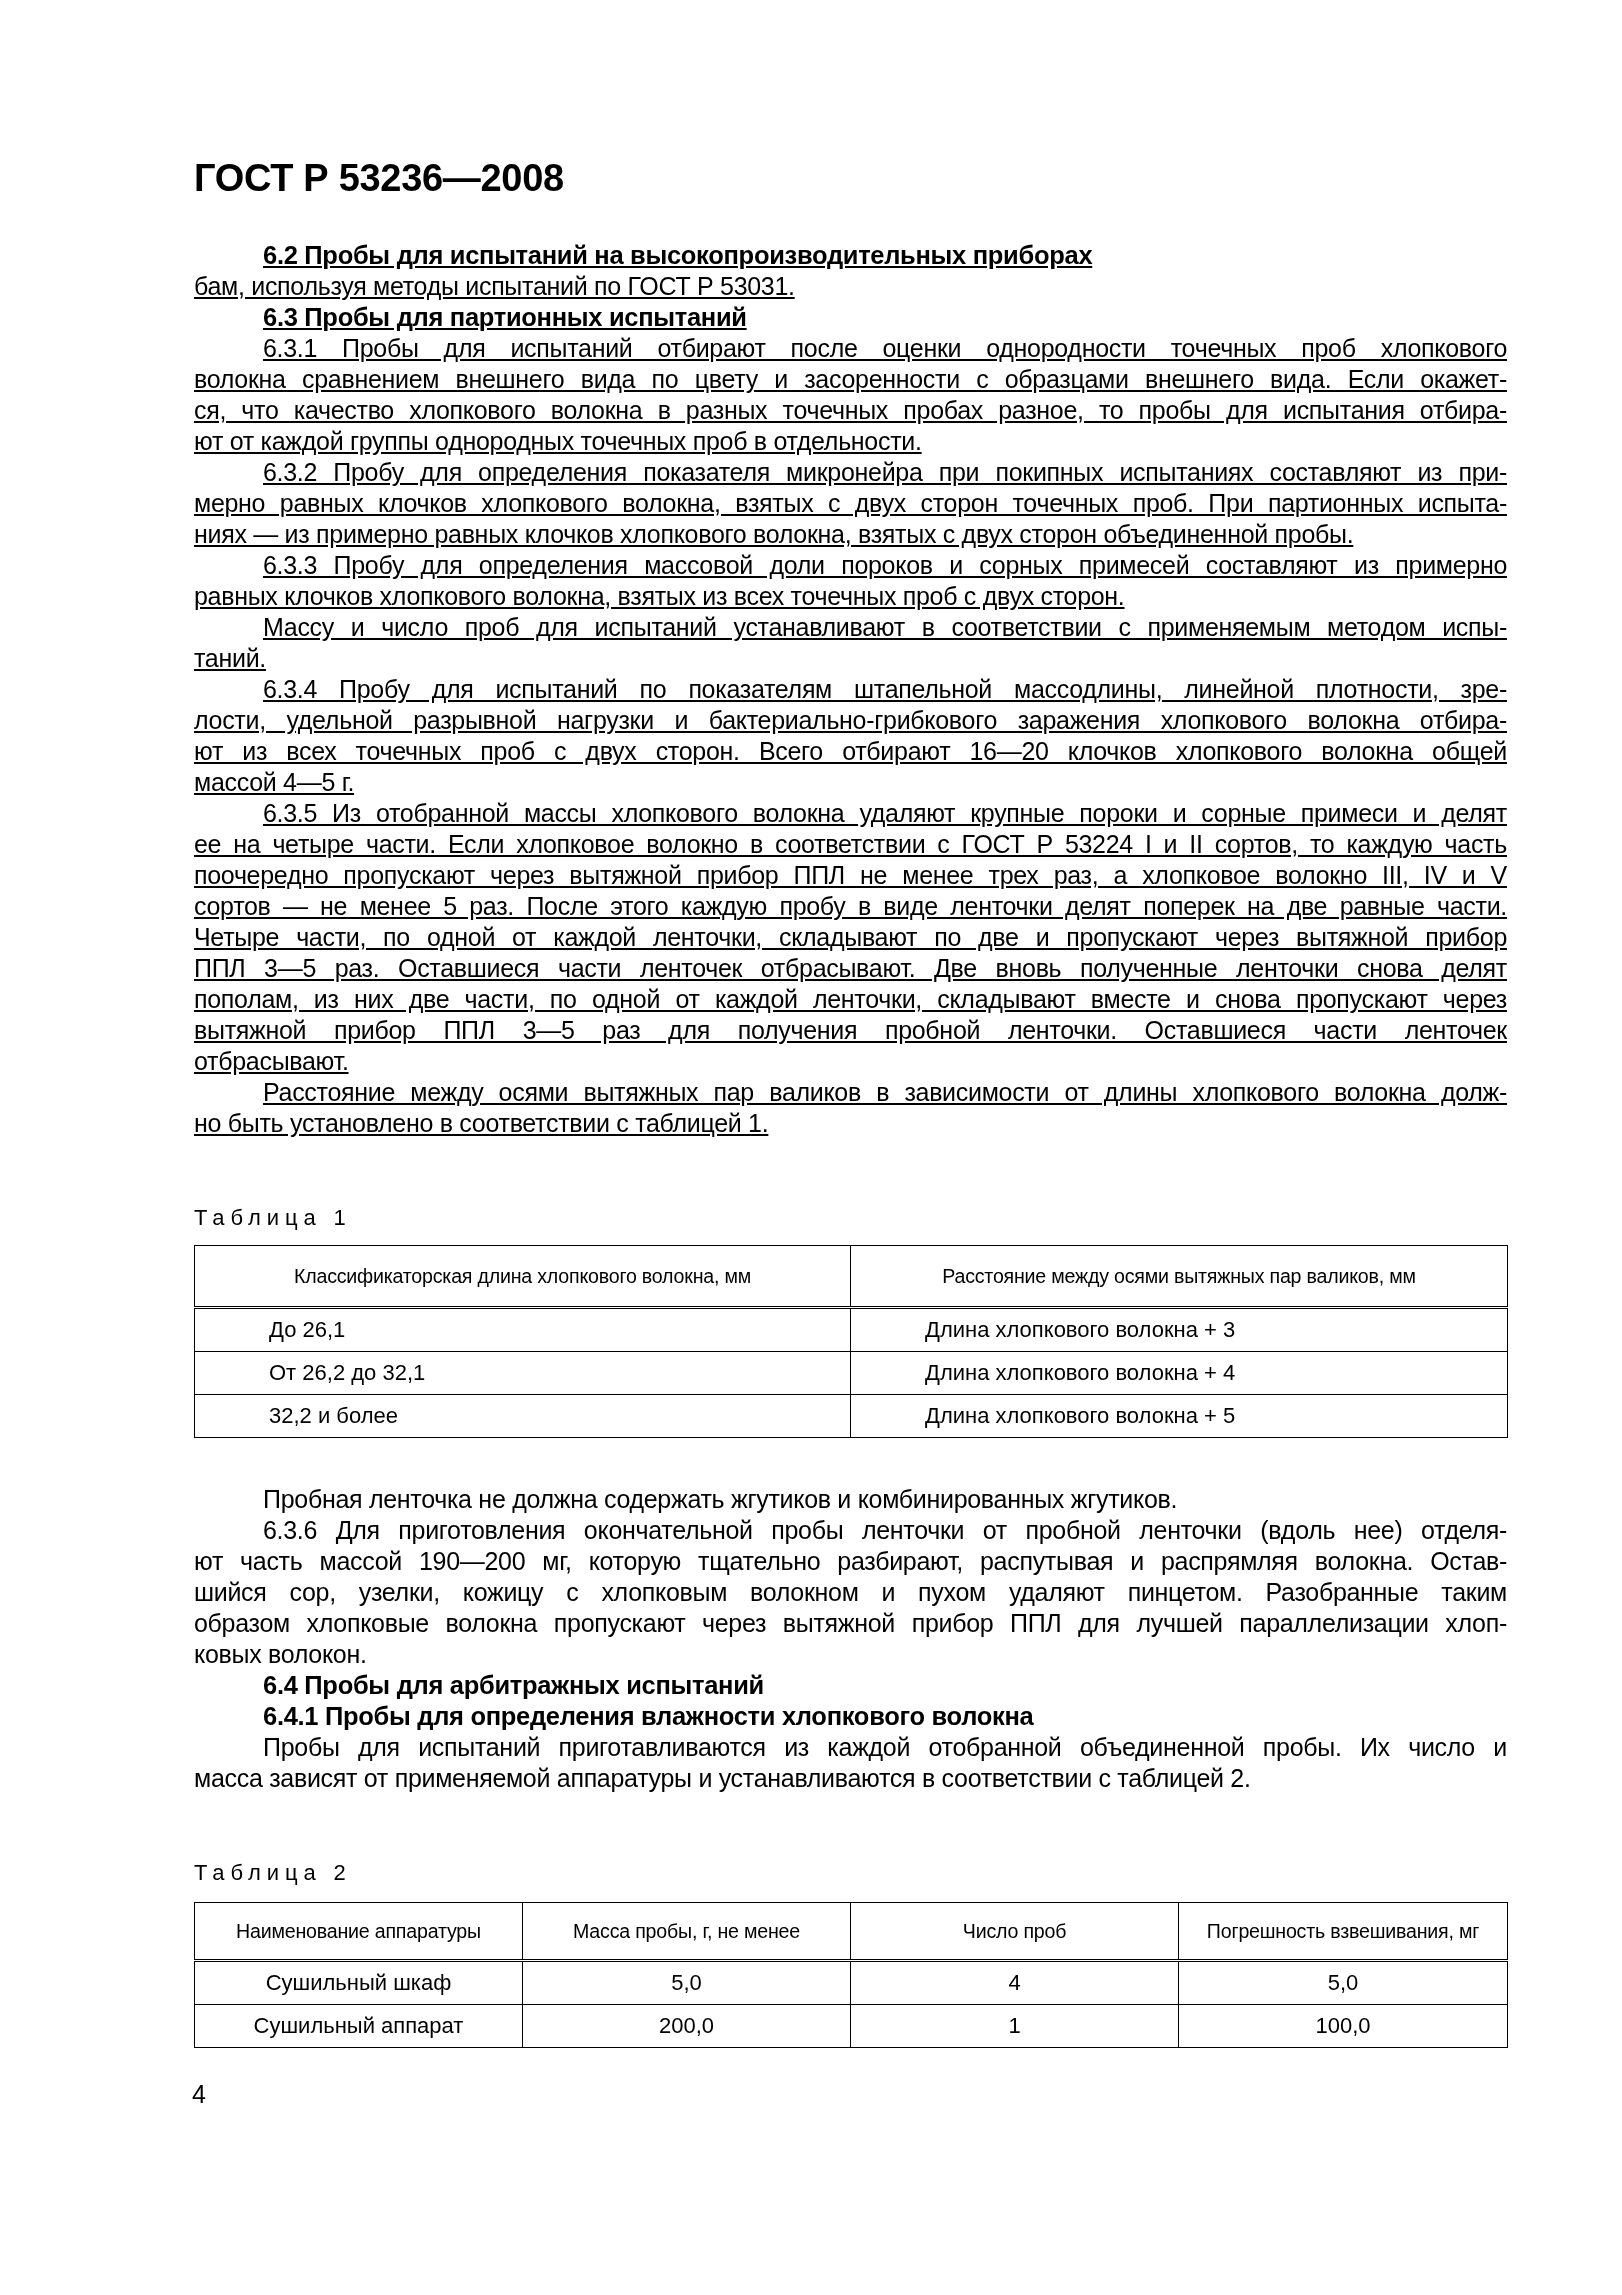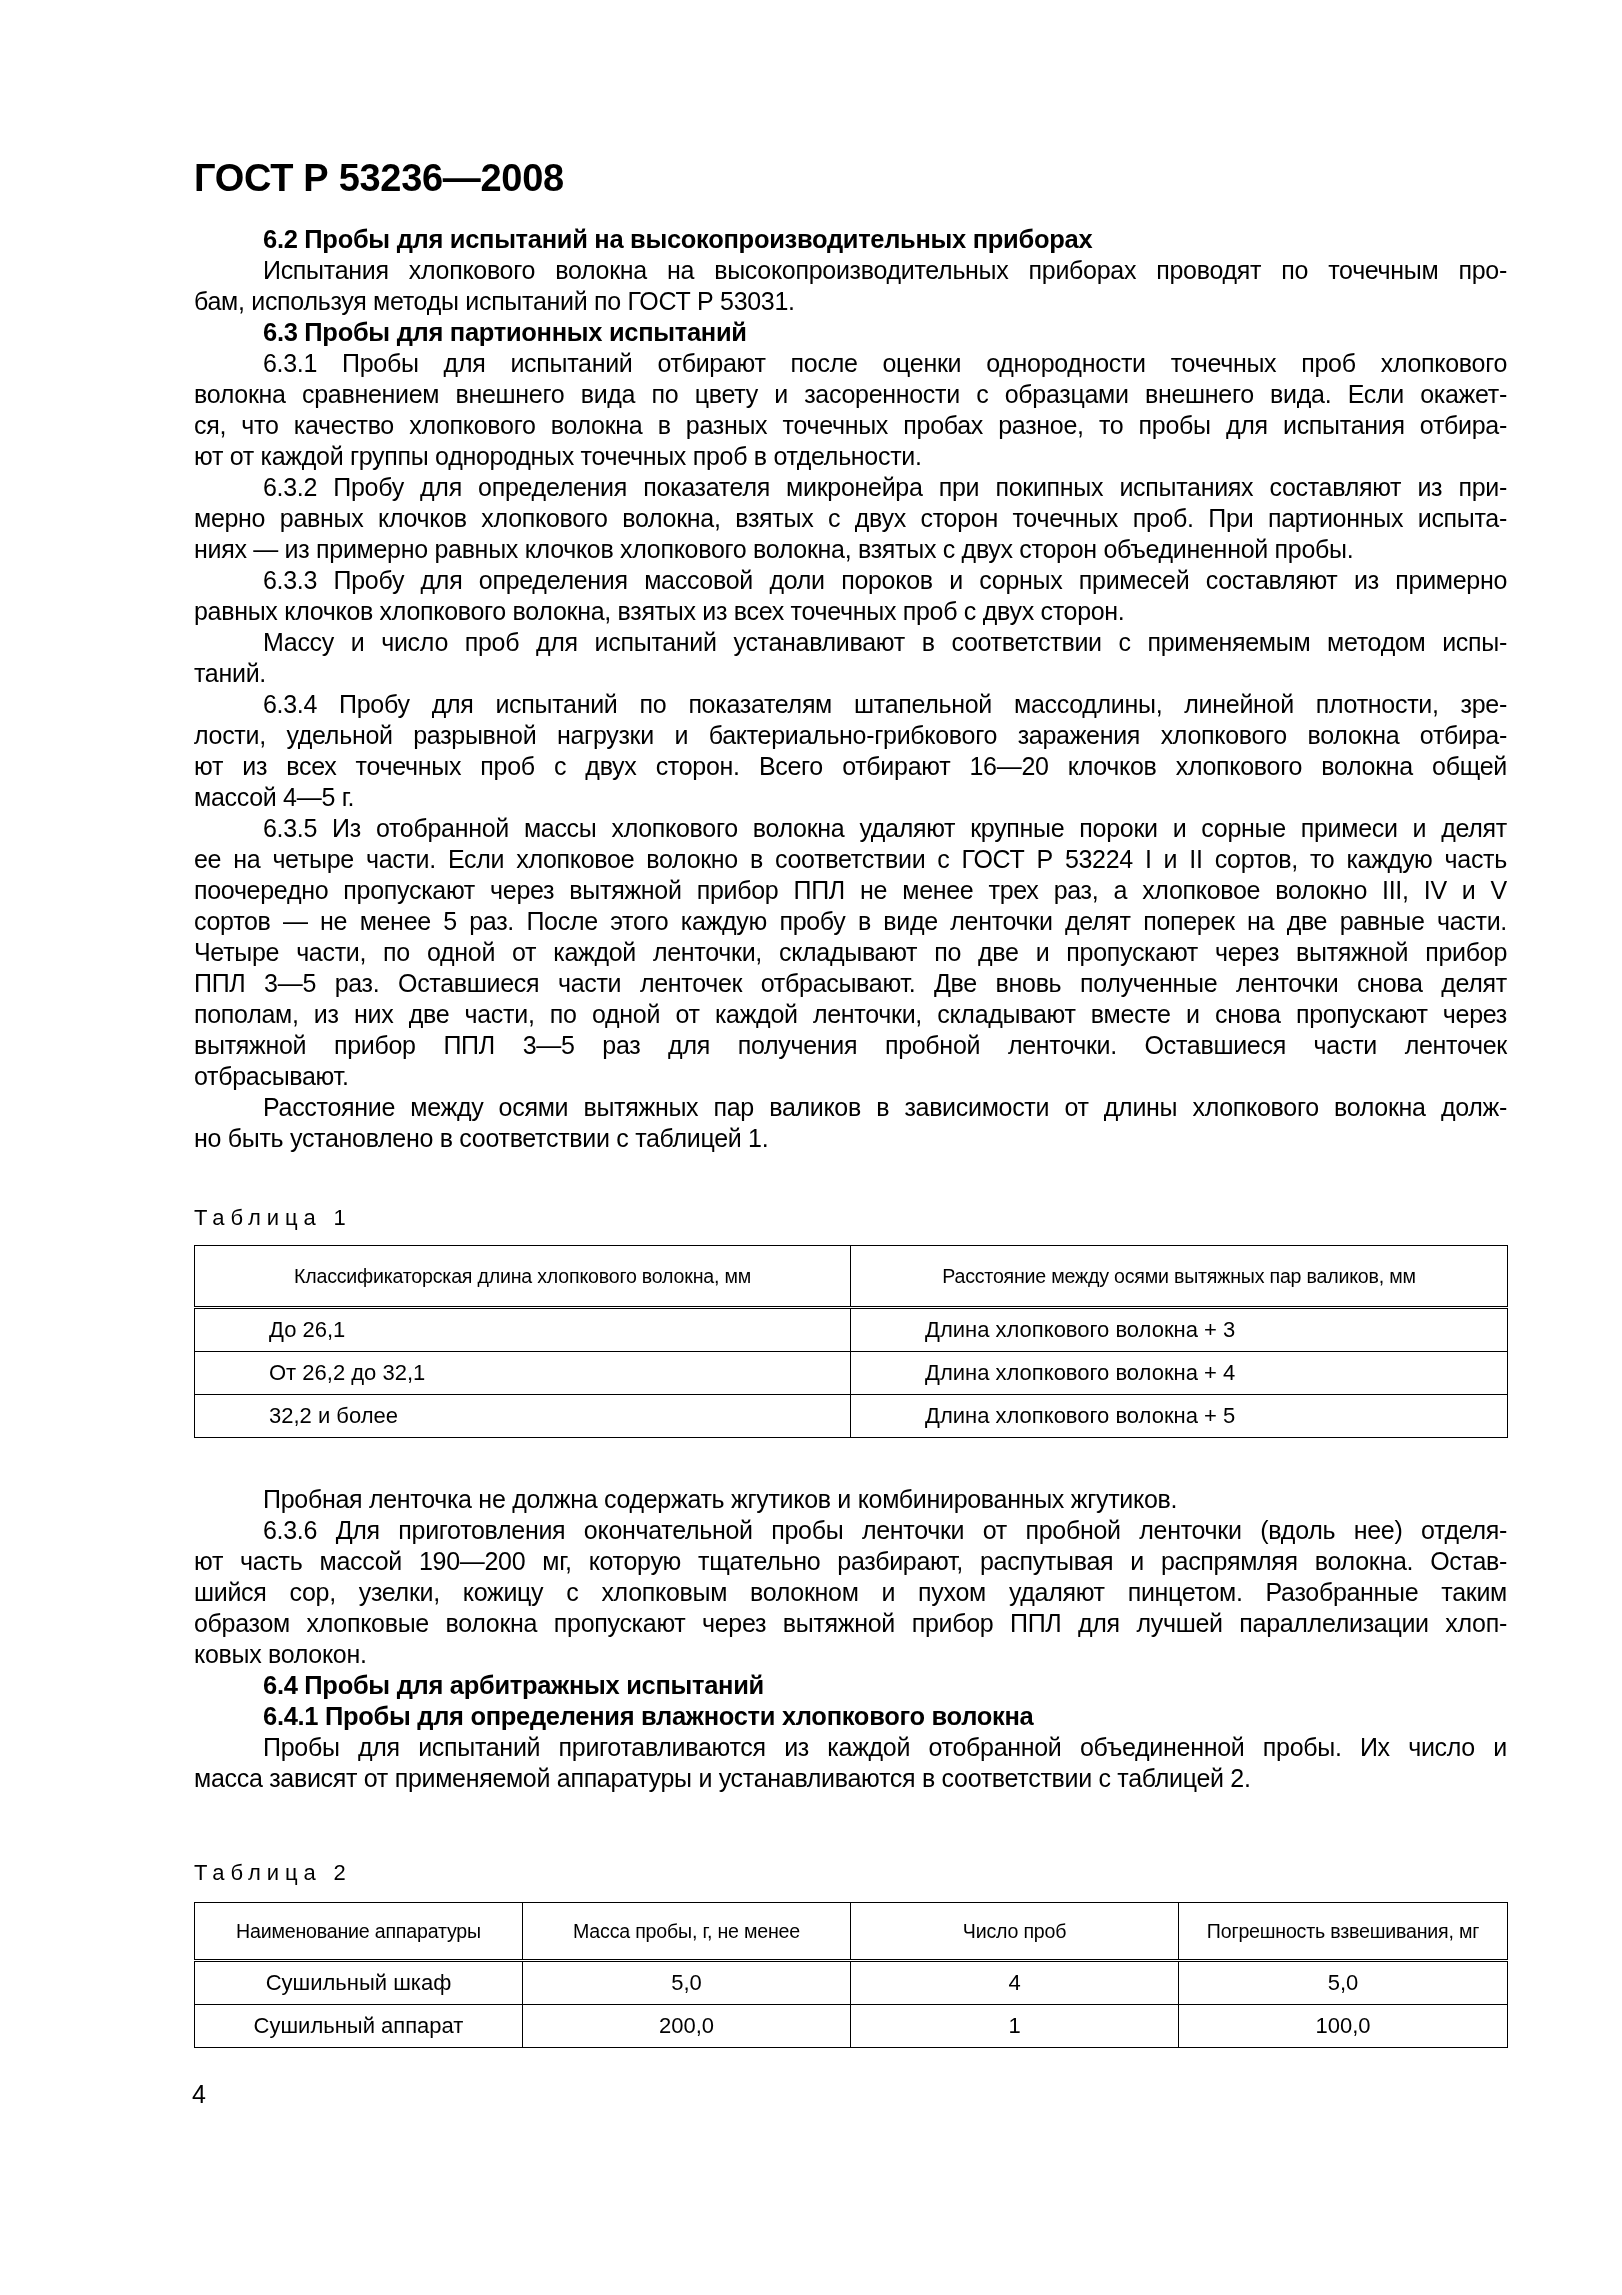--- a/index.html
+++ b/index.html
@@ -25,23 +25,22 @@
   #t2 td { height: 42px; text-align: center; }
   .page-number { position: absolute; left: 192px; top: 2080px; font-size: 25px; }
 </style>
 </head>
 <body>
 
 <div>
 
   <div class="page-header">ГОСТ Р 53236—2008</div>
 
-  <div class="block" id="block-a" style="top:224px;">
+  <div class="block" id="block-a" style="top:240px;text-decoration:underline;">
       <div class="line b ind l">6.2  Пробы для испытаний на высокопроизводительных приборах</div>
-      <div class="line ind j">Испытания хлопкового волокна на высокопроизводительных приборах проводят по точечным про-</div>
       <div class="line l">бам, используя методы испытаний по ГОСТ Р 53031.</div>
       <div class="line b ind l">6.3  Пробы для партионных испытаний</div>
       <div class="line ind j">6.3.1  Пробы для испытаний отбирают после оценки однородности точечных проб хлопкового</div>
       <div class="line j">волокна сравнением внешнего вида по цвету и засоренности с образцами внешнего вида. Если окажет-</div>
       <div class="line j">ся, что качество хлопкового волокна в разных точечных пробах разное, то пробы для испытания отбира-</div>
       <div class="line l">ют от каждой группы однородных точечных проб в отдельности.</div>
       <div class="line ind j">6.3.2  Пробу для определения показателя микронейра при покипных испытаниях составляют из при-</div>
       <div class="line j">мерно равных клочков хлопкового волокна, взятых с двух сторон точечных проб. При партионных испыта-</div>
       <div class="line l">ниях — из примерно равных клочков хлопкового волокна, взятых с двух сторон объединенной пробы.</div>
       <div class="line ind j">6.3.3  Пробу для определения массовой доли пороков и сорных примесей составляют из примерно</div>

